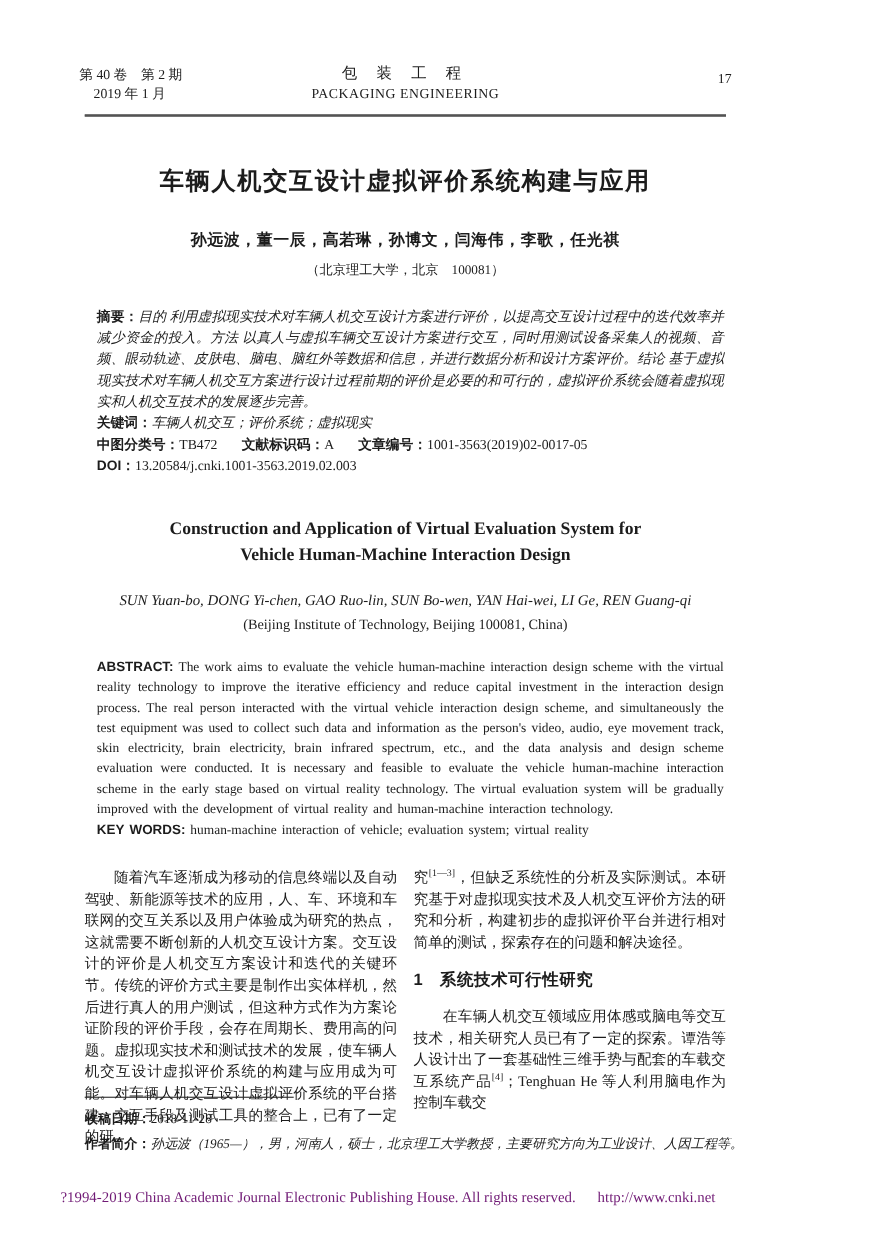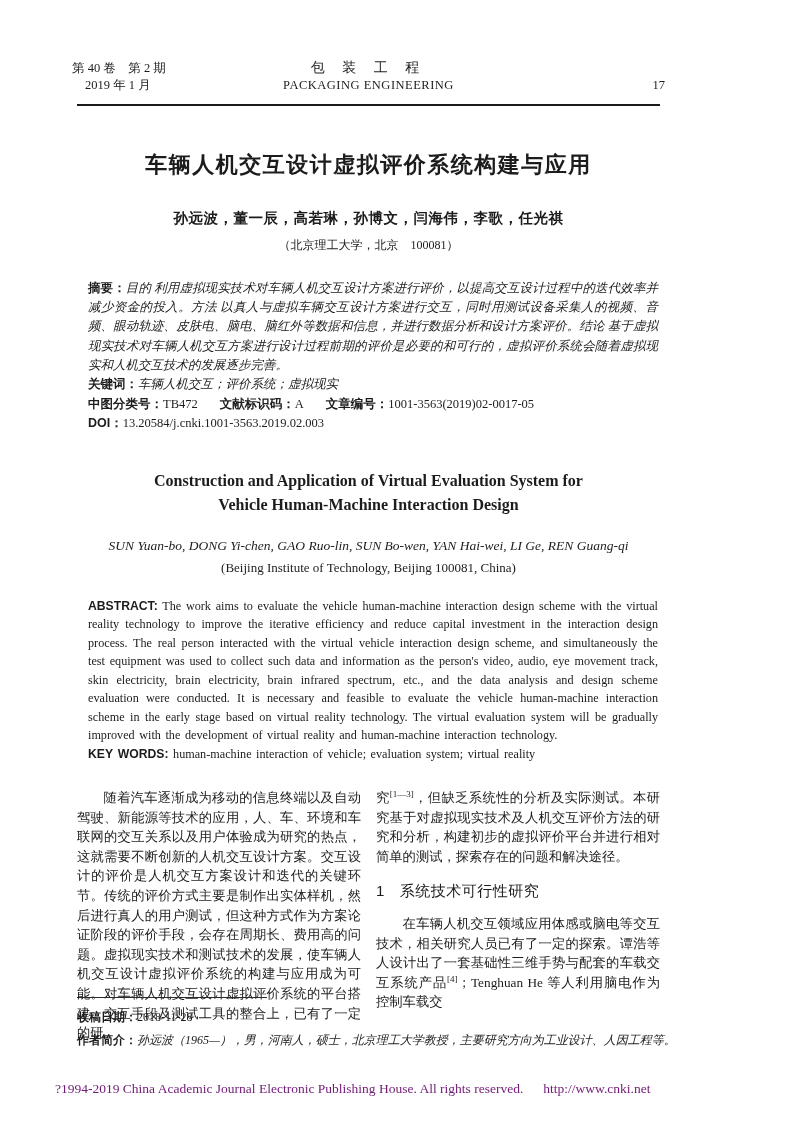--- a/index.html
+++ b/index.html
@@ -15,21 +15,21 @@
   .hei { font-family:"Liberation Sans", sans-serif; font-weight:bold; }
   .kai { font-style:italic; }
 
   
   .jheader { position:relative; padding-top:60px; height:104px; font-size:12.5px; line-height:17px; }
   .jheader-left { position:absolute; left:-5px; top:60px; }
   .jheader-left .date { padding-left:13px; }
   .jheader-center { position:absolute; left:0; right:0; top:58px; text-align:center; }
   .journal-cn { font-size:14px; letter-spacing:7px; line-height:19px; }
   .journal-en { font-size:12.5px; letter-spacing:0.5px; }
-  .jheader-page { position:absolute; right:-5px; bottom:10px; font-size:12.5px; }
+  .jheader-page { position:absolute; right:-5px; bottom:24px; font-size:12.5px; }
   .double-rule { height:2px; border-top:1.5px solid #1a1a1a; border-bottom:1.5px solid #1a1a1a; }
 
   
   .title-cn { margin-top:44px; text-align:center; font-size:22px; letter-spacing:1.5px; }
   .authors-cn { margin-top:29px; text-align:center; font-size:14.5px; letter-spacing:0.5px; }
   .affil-cn { margin-top:9px; text-align:center; font-size:12px; }
 
   
   .abs-block { margin:25px 2px 0 11px; font-size:12.5px; line-height:19.2px; text-align:justify; }
   .abs-label { font-style:normal; font-size:12.5px; }
@@ -41,21 +41,21 @@
   .authors-en { margin-top:21px; text-align:center; font-size:13.5px; font-style:italic; }
   .affil-en { margin-top:6px; text-align:center; font-size:13px; }
   .abs-en-block { margin:21px 2px 0 11px; font-size:12.2px; line-height:18.5px; text-align:justify; word-spacing:1.5px; }
   .kw-en { margin-top:0px; }
 
   
   .body-cols { display:flex; gap:15px; margin-top:25px; }
   .col { flex:1; font-size:13.3px; line-height:19.6px; text-align:justify; }
   .col p.indent { text-indent:2em; }
   sup.ref { font-size:9px; line-height:0; }
-  .section-h { font-family:"Liberation Sans", sans-serif; font-weight:normal; font-size:15px; margin:15px 0 13px 0; letter-spacing:0.5px; }
+  .section-h { font-family:"Liberation Sans", sans-serif; font-weight:bold; font-size:15px; margin:15px 0 13px 0; letter-spacing:0.5px; }
   .section-h .num { margin-right:15px; }
 
   
   .footnote { position:absolute; left:77px; top:997px; width:648px; font-size:12px; line-height:23px; }
   .fn-rule { width:190px; border-top:1.5px solid #2a2a2a; margin-bottom:8px; }
   .fn-label { font-size:12px; }
   .fn-bio-value { font-style:italic; }
 
   
   .watermark { position:absolute; left:55px; top:1081px; width:700px; font-size:13.5px; color:#701a75; }

